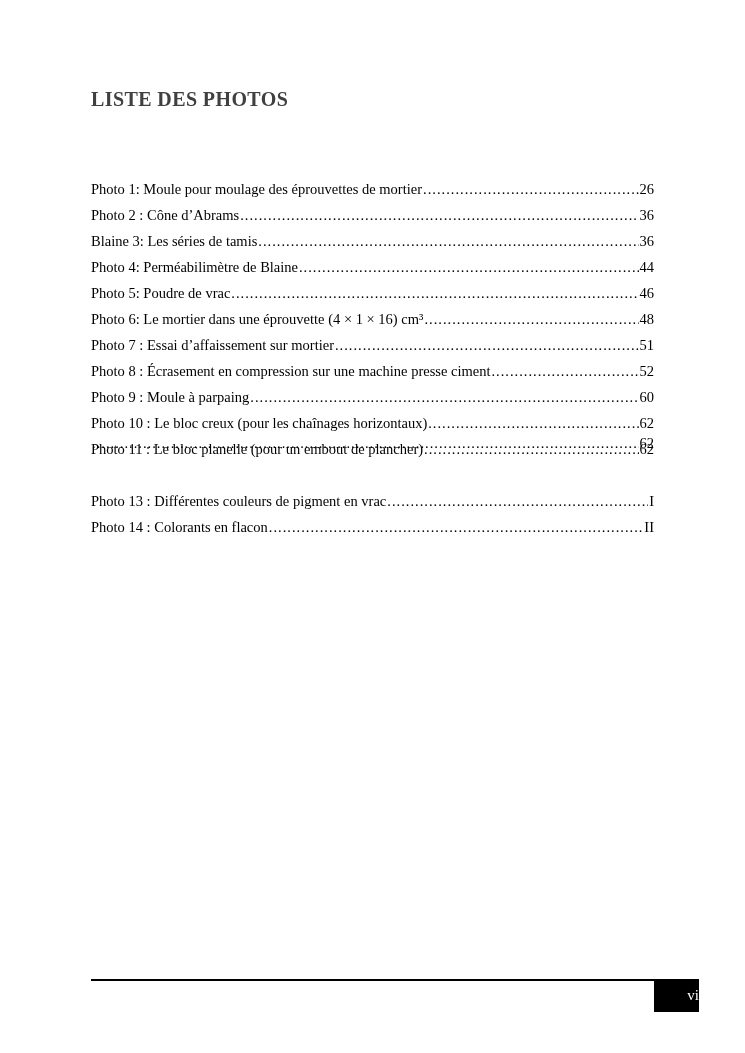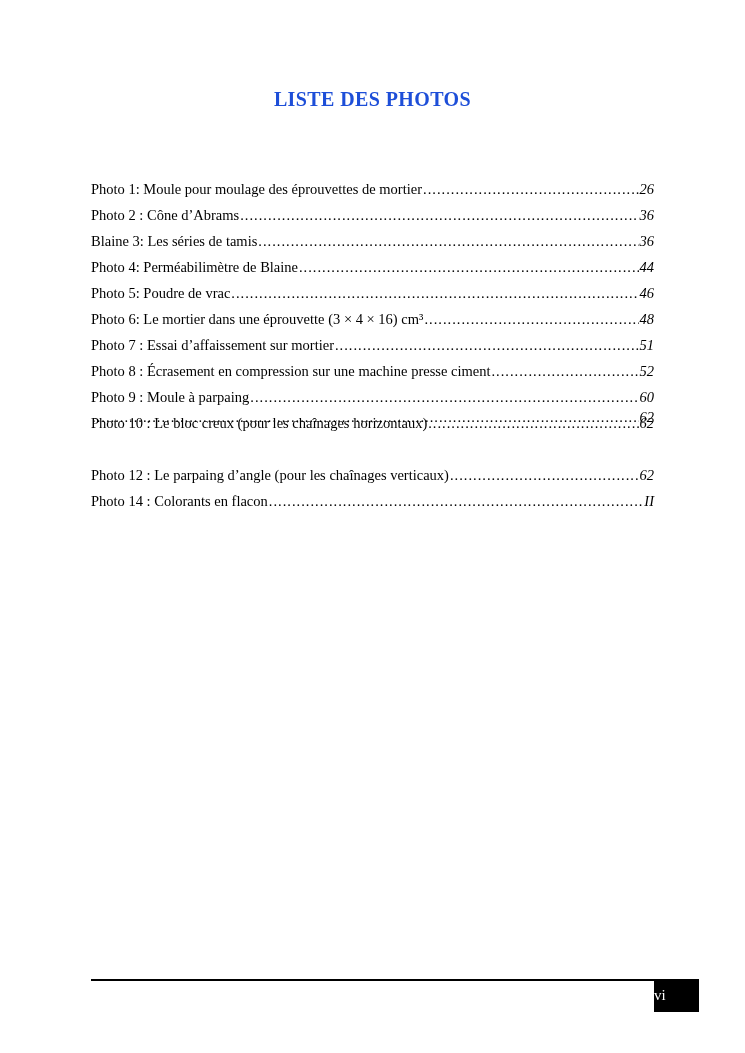--- a/index.html
+++ b/index.html
@@ -16,22 +16,22 @@
     overflow: hidden;
   }
   .content {
     position: absolute;
     left: 91px;
     right: 91px;
     top: 88px;
   }
   .doc-title {
     margin: 0 0 38px 0;
-    text-align: center;
-    color: #1d4ed8;
+    text-align: left;
+    color: #404040;
     font-size: 20px;
     font-weight: bold;
     letter-spacing: 0.4px;
     font-family: "Liberation Serif", serif;
   }
   .toc {
     margin: 0;
     padding: 0;
   }
   .entry {
@@ -51,41 +51,40 @@
     margin: 0 1px;
     min-width: 10px;
   }
   .entry .leader::after {
     content: "......................................................................................................................................................................................................................";
     letter-spacing: 1px;
   }
   .entry .page-num {
     flex: 0 0 auto;
     text-align: right;
-    font-style: italic;
   }
   .footer-rule {
     position: absolute;
     left: 91px;
     top: 979px;
     width: 563px;
     height: 2px;
     background: #000000;
   }
   .page-badge {
     position: absolute;
     left: 654px;
     top: 979px;
     width: 45px;
     height: 33px;
     background: #000000;
     color: #ffffff;
     display: flex;
     align-items: center;
-    justify-content: flex-start;
+    justify-content: flex-end;
     font-size: 15px;
     font-family: "Liberation Serif", serif;
   }
 </style>
 </head>
 <body>
 
 <div class="content">
   <h1 class="doc-title">LISTE DES PHOTOS</h1>
 
@@ -109,21 +108,21 @@
       <span class="label">Photo 4: Perméabilimètre de Blaine</span>
       <span class="leader"></span>
       <span class="page-num">44</span>
     </div>
     <div class="entry">
       <span class="label">Photo 5: Poudre de vrac</span>
       <span class="leader"></span>
       <span class="page-num">46</span>
     </div>
     <div class="entry">
-      <span class="label">Photo 6: Le mortier dans une éprouvette (3 × 4 × 16) cm³</span>
+      <span class="label">Photo 6: Le mortier dans une éprouvette (4 × 1 × 16) cm³</span>
       <span class="leader"></span>
       <span class="page-num">48</span>
     </div>
     <div class="entry">
       <span class="label">Photo 7 : Essai d’affaissement sur mortier</span>
       <span class="leader"></span>
       <span class="page-num">51</span>
     </div>
     <div class="entry">
       <span class="label">Photo 8 : Écrasement en compression sur une machine presse ciment</span>
@@ -134,27 +133,32 @@
       <span class="label">Photo 9 : Moule à parpaing</span>
       <span class="leader"></span>
       <span class="page-num">60</span>
     </div>
     <div class="entry">
       <span class="label">Photo 10 : Le bloc creux (pour les chaînages horizontaux)</span>
       <span class="leader"></span>
       <span class="page-num">62</span>
     </div>
     <div class="entry">
+      <span class="label">Photo 11 : Le bloc planelle (pour un embout de plancher)</span>
       <span class="leader"></span>
       <span class="page-num">62</span>
     </div>
     <div class="entry">
-      <span class="label">Photo 12 : Le parpaing d’angle (pour les chaînages verticaux)</span>
       <span class="leader"></span>
       <span class="page-num">62</span>
+    </div>
+    <div class="entry">
+      <span class="label">Photo 13 : Différentes couleurs de pigment en vrac</span>
+      <span class="leader"></span>
+      <span class="page-num">I</span>
     </div>
     <div class="entry">
       <span class="label">Photo 14 : Colorants en flacon</span>
       <span class="leader"></span>
       <span class="page-num">II</span>
     </div>
   </div>
 </div>
 
 <div class="footer-rule"></div>

